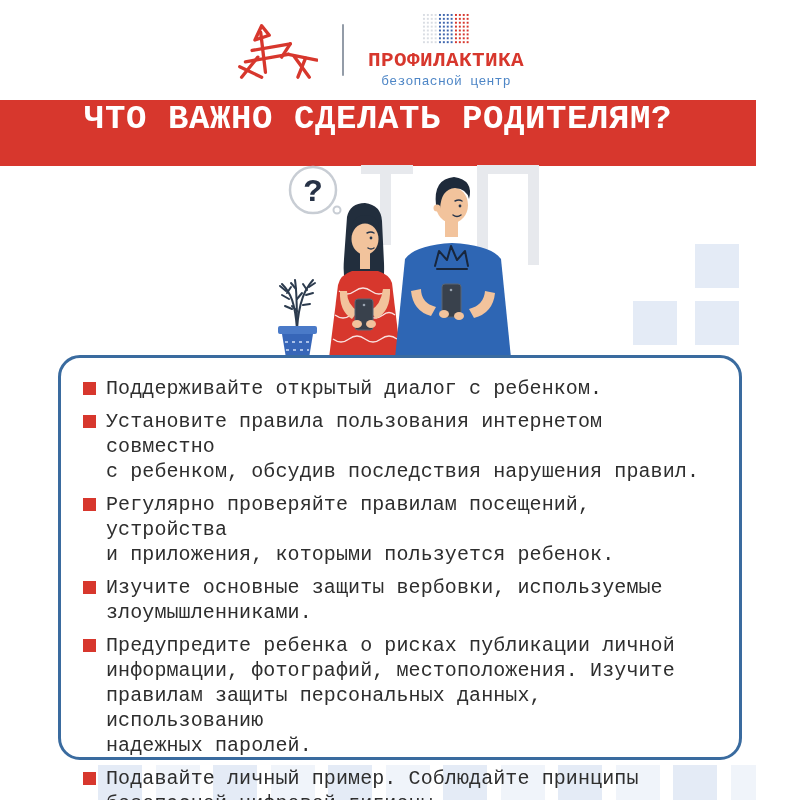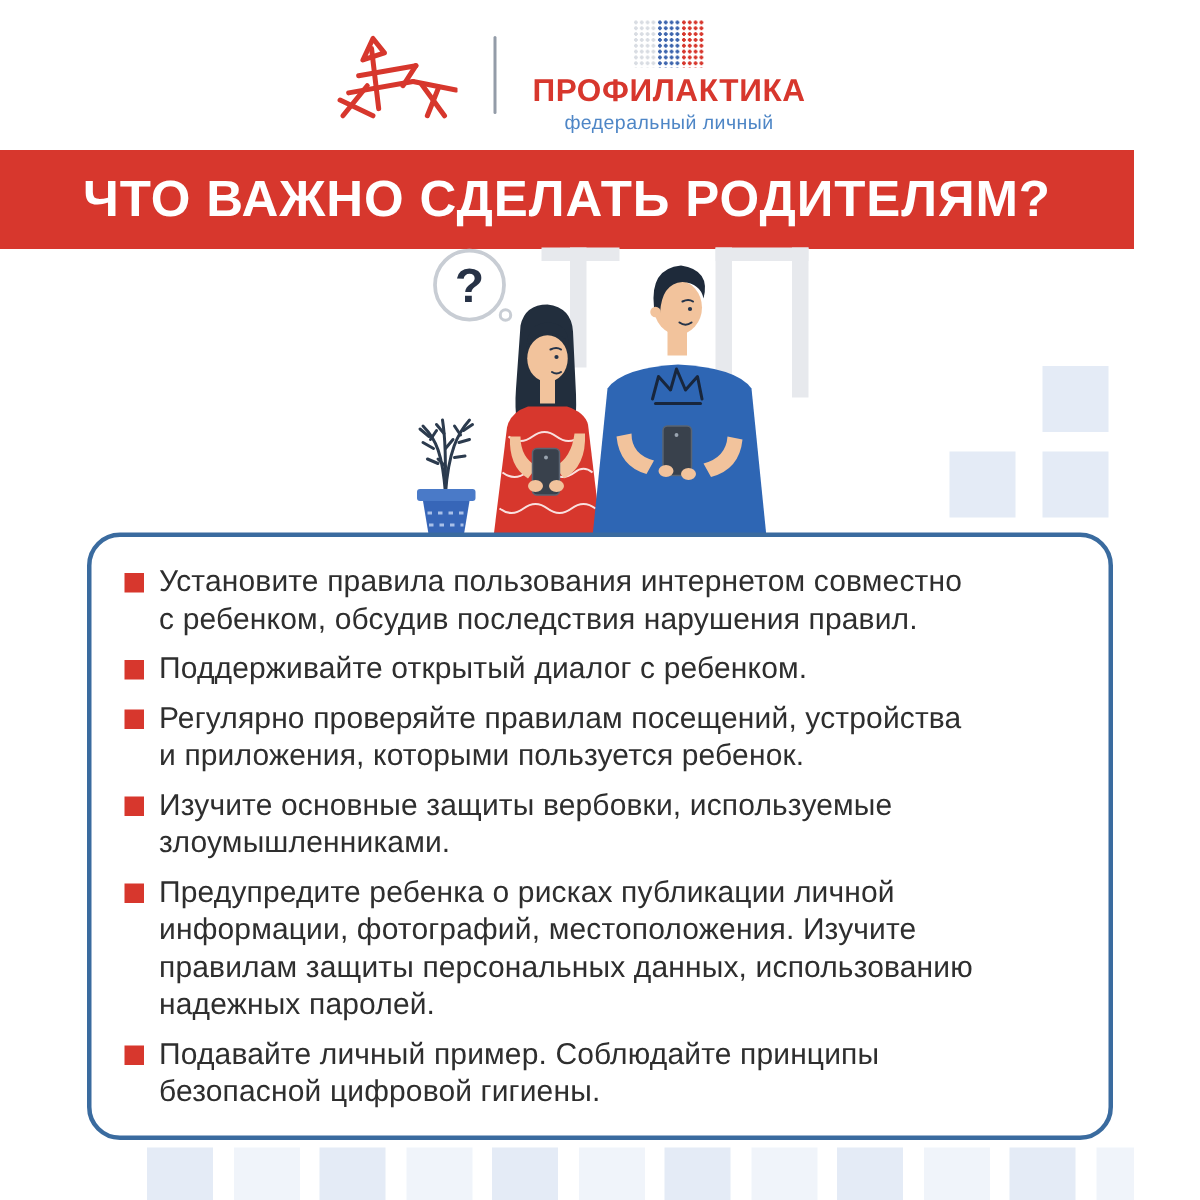--- a/index.html
+++ b/index.html
@@ -5,42 +5,42 @@
   :root{
     --red:#D7372D;
     --card-border:#3A6B9F;
     --tile:#E4EBF6;
     --logo-blue:#4E86C6;
     --ink:#2E2E2E;
   }
   html,body{margin:0;padding:0;background:#fff;}
   .stage{
     position:relative;width:756px;height:800px;overflow:hidden;background:#fff;
-    font-family:Liberation Sans, sans-serif;
+    font-family:Liberation Mono, monospace;
   }
   
   .header{
     position:absolute;top:0;left:0;width:100%;height:100px;
     display:flex;align-items:center;justify-content:center;gap:14px;
   }
   .divider{width:2px;height:52px;background:#939CA8;border-radius:2px;margin:0 10px;}
   .logo-lockup{display:flex;flex-direction:column;align-items:center;}
   .dots-row{display:flex;margin-bottom:5px;}
   .dots{height:32px;width:16px;
     background-image:radial-gradient(circle at 1.9px 1.9px, var(--c) 1.15px, transparent 1.35px);
     background-size:3.9px 3.9px;}
   .dots.gray{--c:#D9DDE3;}
   .dots.blue{--c:#3E66AE;}
   .dots.red{--c:#D7372D;}
   .logo-title{color:var(--red);font-size:21px;font-weight:800;letter-spacing:.4px;line-height:1;}
   .logo-subtitle{color:var(--logo-blue);font-size:13px;letter-spacing:.3px;margin-top:4px;line-height:1;}
   
   .banner{
     position:absolute;top:100px;left:0;width:100%;height:66px;background:var(--red);
-    display:flex;align-items:center;justify-content:center;z-index:1;
+    display:flex;align-items:flex-start;justify-content:center;z-index:1;
   }
   .banner h1{
     margin:0;color:#fff;font-size:34px;font-weight:700;letter-spacing:.6px;white-space:nowrap;
   }
   
   .tile{position:absolute;width:44px;height:44px;background:var(--tile);z-index:0;}
   
   .illus{position:absolute;left:255px;top:163px;z-index:1;}
   
   .card{
@@ -105,21 +105,21 @@
       </g>
     </svg>
     <div class="divider"></div>
     <div class="logo-lockup">
       <div class="dots-row">
         <div class="dots gray"></div>
         <div class="dots blue"></div>
         <div class="dots red"></div>
       </div>
       <div class="logo-title">ПРОФИЛАКТИКА</div>
-      <div class="logo-subtitle">федеральный личный</div>
+      <div class="logo-subtitle">безопасной центр</div>
     </div>
   </div>
 
   <div class="banner">
     <h1>ЧТО ВАЖНО СДЕЛАТЬ РОДИТЕЛЯМ?</h1>
   </div>
 
   <svg class="illus" width="310" height="195" viewBox="0 0 310 195">
 
     <g fill="#E7E9ED">
@@ -206,26 +206,26 @@
       <circle cx="196" cy="127" r="1.3" fill="#9AA4B0"></circle>
       <ellipse cx="189" cy="151" rx="5" ry="4" fill="#F2C39C"></ellipse>
       <ellipse cx="204" cy="153" rx="5" ry="4" fill="#F2C39C"></ellipse>
     </g>
   </svg>
 
   <div class="card">
     <ul>
       <li>
         <span class="bullet"></span>
+        <span class="item-text">Поддерживайте открытый диалог с ребенком.</span>
+      </li>
+      <li>
+        <span class="bullet"></span>
         <span class="item-text">Установите правила пользования интернетом совместно
 с ребенком, обсудив последствия нарушения правил.</span>
-      </li>
-      <li>
-        <span class="bullet"></span>
-        <span class="item-text">Поддерживайте открытый диалог с ребенком.</span>
       </li>
       <li>
         <span class="bullet"></span>
         <span class="item-text">Регулярно проверяйте правилам посещений, устройства
 и приложения, которыми пользуется ребенок.</span>
       </li>
       <li>
         <span class="bullet"></span>
         <span class="item-text">Изучите основные защиты вербовки, используемые
 злоумышленниками.</span>

